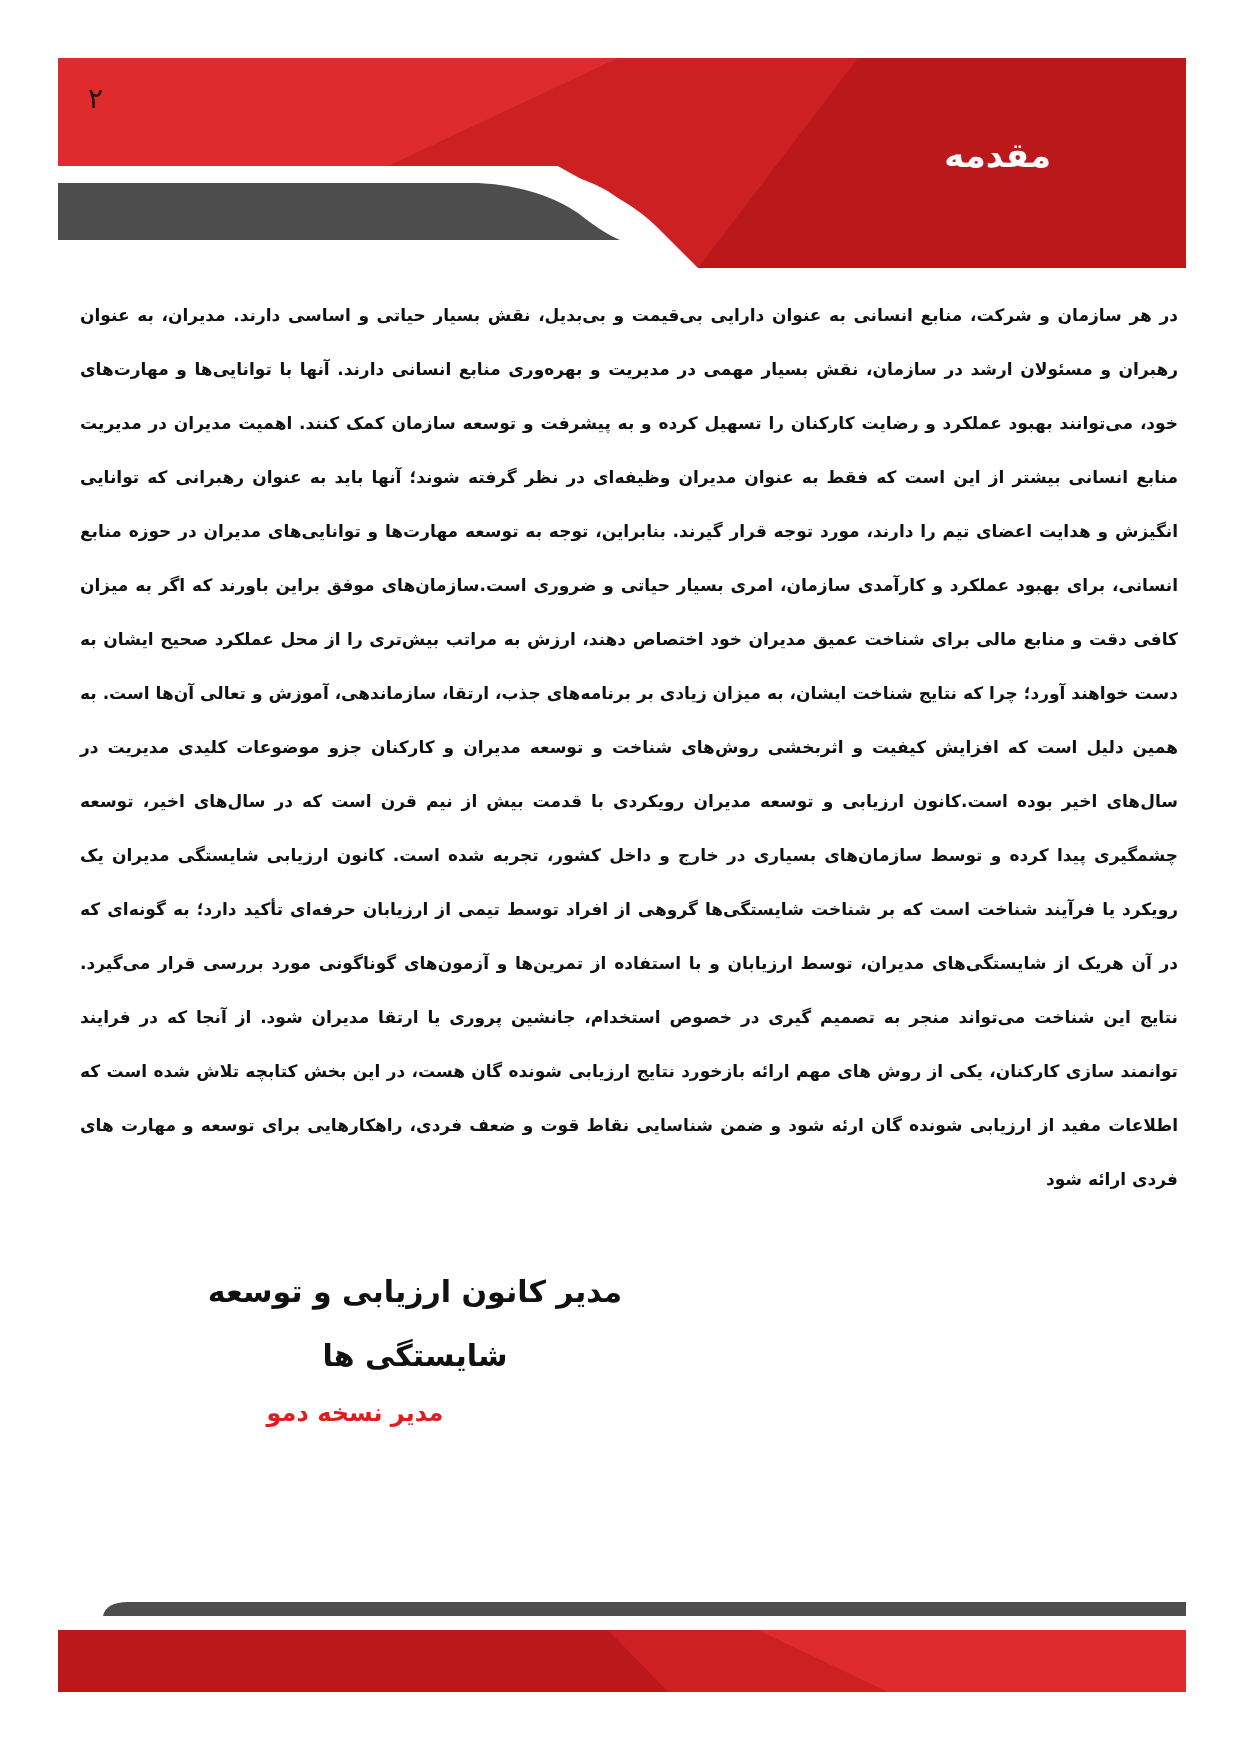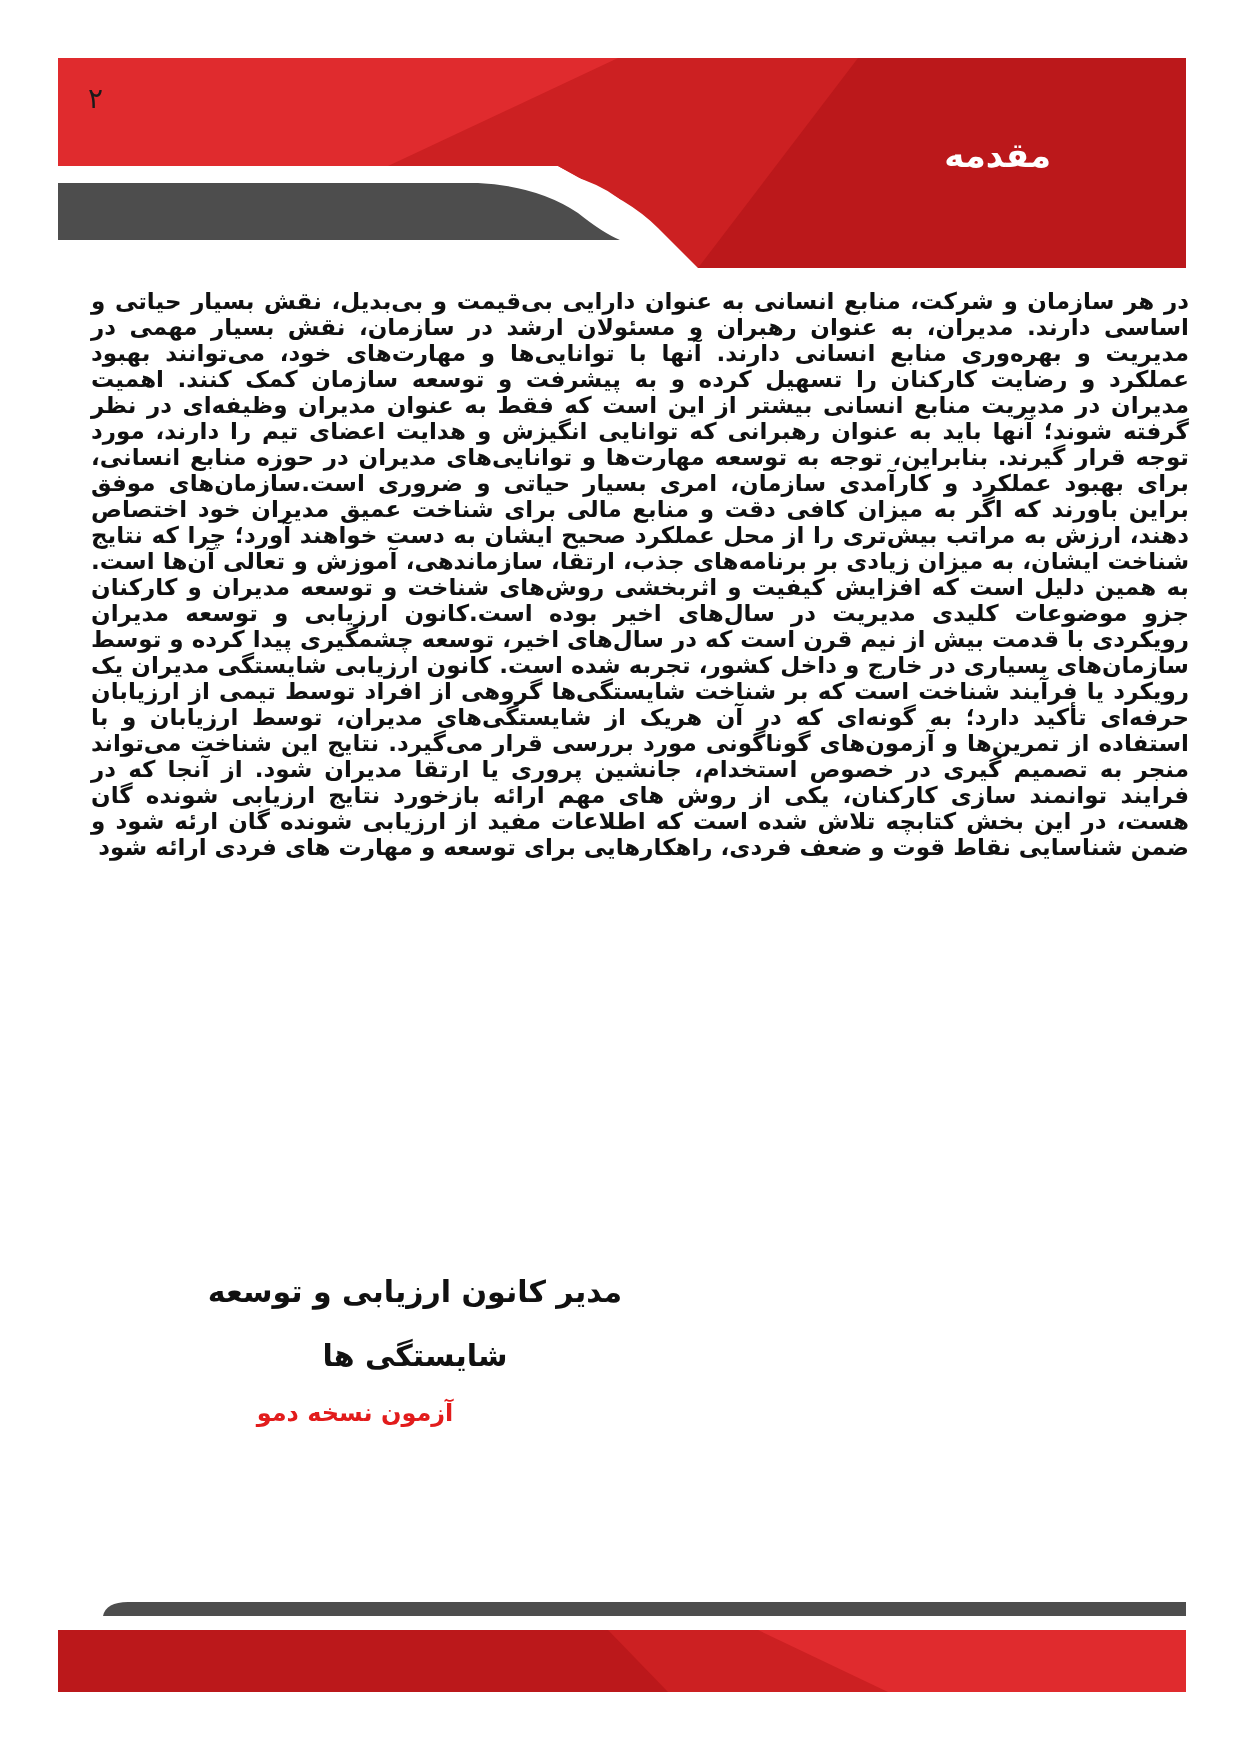--- a/index.html
+++ b/index.html
@@ -1,21 +1,21 @@
 <!DOCTYPE html>
 <html><head>
   <meta charset="utf-8">
   <style>
     html, body { margin: 0; padding: 0; background: #ffffff; }
     body { width: 1241px; height: 1754px; position: relative; overflow: hidden; font-family: "DejaVu Sans", sans-serif; }
     .header { position: absolute; left: 58px; top: 58px; width: 1128px; height: 210px; }
     .header svg { position: absolute; left: 0; top: 0; }
     .page-number { position: absolute; left: 88px; top: 82px; font-size: 28px; color: #1a1a1a; font-family: "DejaVu Sans", sans-serif; }
     .section-title { position: absolute; right: 190px; top: 135px; font-size: 34px; color: #ffffff; font-weight: bold; direction: rtl; font-family: "DejaVu Sans", sans-serif; text-align: center; }
-    .body-text { position: absolute; left: 91px; top: 288px; width: 1098px; direction: rtl; text-align: justify; text-align-last: right; font-size: 23px; line-height: 26px; color: #111111; font-family: "DejaVu Sans", sans-serif; font-weight: bold; }
+    .body-text { position: absolute; left: 80px; top: 288px; width: 1098px; direction: rtl; text-align: justify; text-align-last: right; font-size: 17px; line-height: 54px; color: #111111; font-family: "DejaVu Sans", sans-serif; font-weight: bold; }
     .body-text p { margin: 0; }
     .signature { position: absolute; left: 150px; top: 1260px; width: 530px; direction: rtl; text-align: center; }
     .sig-title { font-size: 30px; font-weight: bold; color: #111111; line-height: 64px; }
     .sig-name { font-size: 24px; font-weight: bold; color: #e21c1c; line-height: 50px; margin-right: 120px; }
     .footer { position: absolute; left: 58px; top: 1598px; width: 1128px; height: 110px; }
     .footer svg { position: absolute; left: 0; top: 0; }
   </style>
 </head>
 <body>
 
@@ -33,21 +33,21 @@
 
 <div class="page-number">۲</div>
 <div class="section-title">مقدمه</div>
 
 <div class="body-text">
   <p>در هر سازمان و شرکت، منابع انسانی به عنوان دارایی بی‌قیمت و بی‌بدیل، نقش بسیار حیاتی و اساسی دارند. مدیران، به عنوان رهبران و مسئولان ارشد در سازمان، نقش بسیار مهمی در مدیریت و بهره‌وری منابع انسانی دارند. آنها با توانایی‌ها و مهارت‌های خود، می‌توانند بهبود عملکرد و رضایت کارکنان را تسهیل کرده و به پیشرفت و توسعه سازمان کمک کنند. اهمیت مدیران در مدیریت منابع انسانی بیشتر از این است که فقط به عنوان مدیران وظیفه‌ای در نظر گرفته شوند؛ آنها باید به عنوان رهبرانی که توانایی انگیزش و هدایت اعضای تیم را دارند، مورد توجه قرار گیرند. بنابراین، توجه به توسعه مهارت‌ها و توانایی‌های مدیران در حوزه منابع انسانی، برای بهبود عملکرد و کارآمدی سازمان، امری بسیار حیاتی و ضروری است.سازمان‌های موفق براین باورند که اگر به میزان کافی دقت و منابع مالی برای شناخت عمیق مدیران خود اختصاص دهند، ارزش به مراتب بیش‌تری را از محل عملکرد صحیح ایشان به دست خواهند آورد؛ چرا که نتایج شناخت ایشان، به میزان زیادی بر برنامه‌های جذب، ارتقا، سازماندهی، آموزش و تعالی آن‌ها است. به همین دلیل است که افزایش کیفیت و اثربخشی روش‌های شناخت و توسعه مدیران و کارکنان جزو موضوعات کلیدی مدیریت در سال‌های اخیر بوده است.کانون ارزیابی و توسعه مدیران رویکردی با قدمت بیش از نیم قرن است که در سال‌های اخیر، توسعه چشمگیری پیدا کرده و توسط سازمان‌های بسیاری در خارج و داخل کشور، تجربه شده است. کانون ارزیابی شایستگی مدیران یک رویکرد یا فرآیند شناخت است که بر شناخت شایستگی‌ها گروهی از افراد توسط تیمی از ارزیابان حرفه‌ای تأکید دارد؛ به گونه‌ای که در آن هریک از شایستگی‌های مدیران، توسط ارزیابان و با استفاده از تمرین‌ها و آزمون‌های گوناگونی مورد بررسی قرار می‌گیرد. نتایج این شناخت می‌تواند منجر به تصمیم گیری در خصوص استخدام، جانشین پروری یا ارتقا مدیران شود. از آنجا که در فرایند توانمند سازی کارکنان، یکی از روش های مهم ارائه بازخورد نتایج ارزیابی شونده گان هست، در این بخش کتابچه تلاش شده است که اطلاعات مفید از ارزیابی شونده گان ارئه شود و ضمن شناسایی نقاط قوت و ضعف فردی، راهکارهایی برای توسعه و مهارت های فردی ارائه شود</p>
 </div>
 
 <div class="signature">
   <div class="sig-title">مدیر کانون ارزیابی و توسعه شایستگی ها</div>
-  <div class="sig-name">آزمون نسخه دمو</div>
+  <div class="sig-name">مدیر نسخه دمو</div>
 </div>
 
 <div class="footer">
   <svg width="1128" height="110" viewBox="0 0 1128 110">
     <path d="M45,18 Q48,4 70,4 L1128,4 L1128,18 Z" fill="#4d4d4d"></path>
     <rect x="0" y="32" width="1128" height="62" fill="#bb181b"></rect>
     <polygon points="550,32 1128,32 1128,94 610,94" fill="#cc2022"></polygon>
     <polygon points="700,32 1128,32 1128,94 830,94" fill="#e02b2e"></polygon>
   </svg>
 </div>

